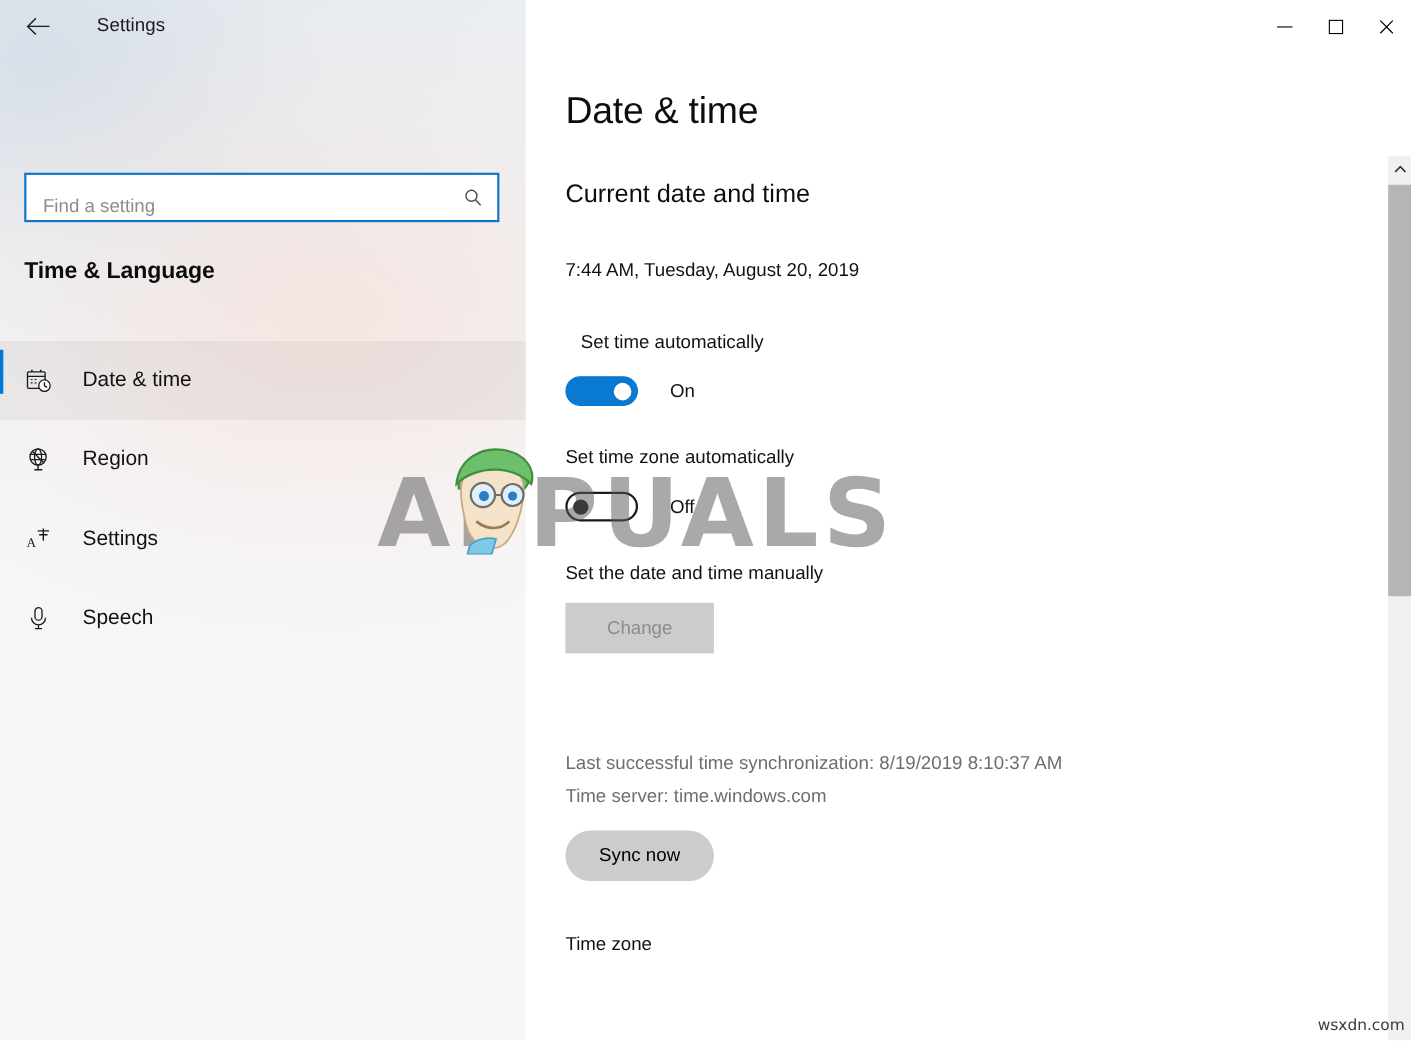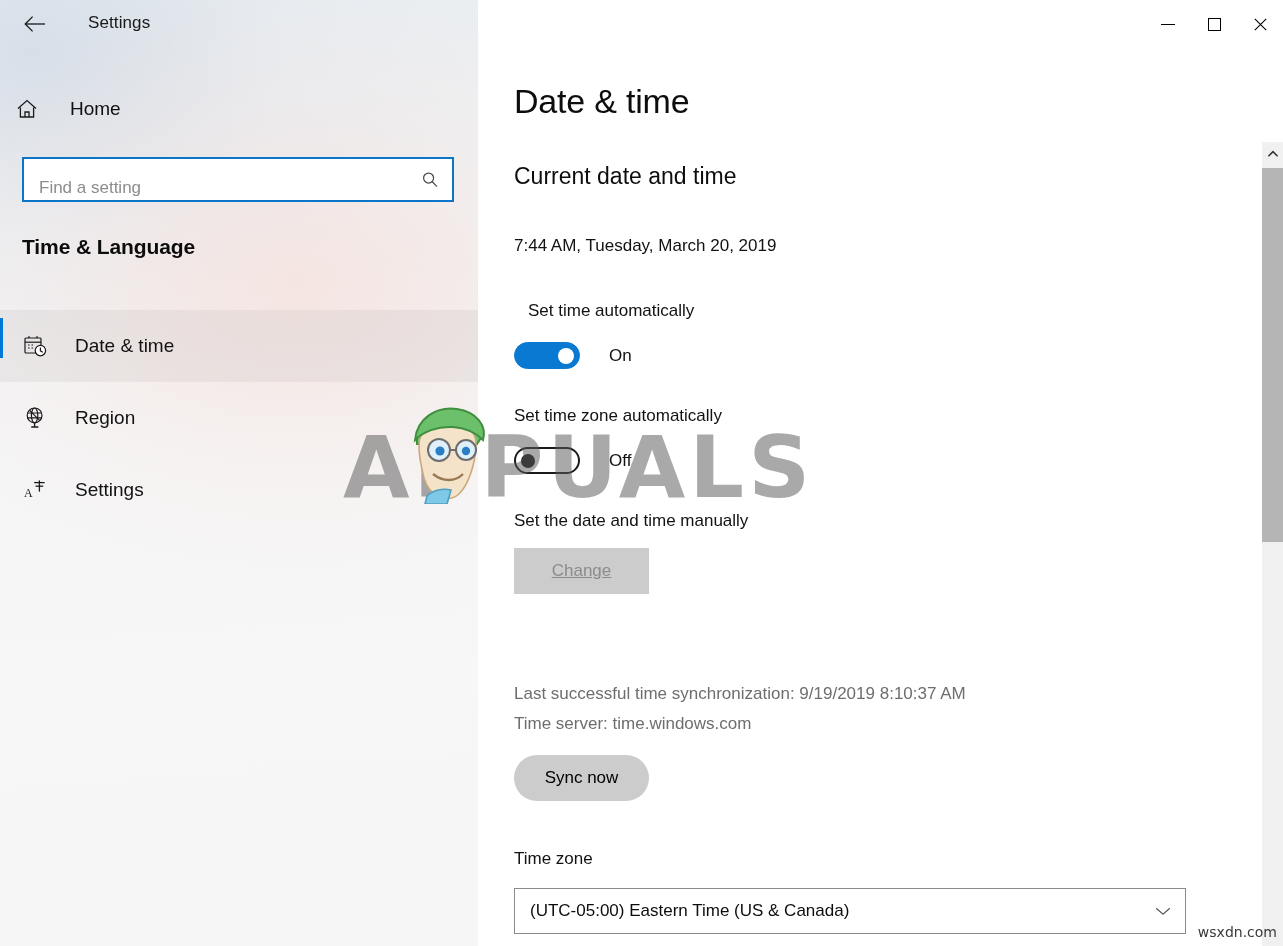--- a/index.html
+++ b/index.html
@@ -253,21 +253,21 @@
     border: 0;
     font-family: "Liberation Sans", sans-serif;
     font-size: 17px;
     height: 46px;
     padding: 0 18px;
     min-width: 135px;
     text-align: center;
     color: #000000;
     box-sizing: border-box;
   }
-  .btn.disabled { color: #8c8c8c; text-decoration: underline; }
+  .btn.disabled { color: #8c8c8c; }
 
   
   .combo {
     position: absolute;
     left: 36px;
     width: 672px;
     height: 46px;
     background: #ffffff;
     border: 1px solid #8a8a8a;
     box-sizing: border-box;
@@ -345,30 +345,20 @@
     white-space: nowrap;
   }
 </style>
 </head>
 <body>
 
 <div id="app">
 
   <div class="sidebar">
 
-    <div class="home-row">
-      <span class="home-icon">
-        <svg width="26" height="26" viewBox="0 0 26 26" fill="none" stroke="#1a1a1a" stroke-width="1.3">
-          <path d="M4 12.4 L13 4.6 L22 12.4"></path>
-          <path d="M6.4 11.4 V21 H19.6 V11.4"></path>
-          <path d="M11 21 V16 H15 V21"></path>
-        </svg>
-      </span>
-      <span class="home-label">Home</span>
-    </div>
 
     <div class="search-wrap">
       <input class="search-input" type="text" placeholder="Find a setting" style="">
       <span class="search-icon">
         <svg width="20" height="20" viewBox="0 0 20 20" fill="none" stroke="#4a4a4a" stroke-width="1.25">
           <circle cx="8.6" cy="8" r="5"></circle>
           <path d="M12.3 11.8 L17 16.6"></path>
         </svg>
       </span>
     </div>
@@ -413,63 +403,66 @@
             <text x="2" y="20" font-family="'Liberation Serif', serif" font-size="12" fill="#1a1a1a" stroke="none">A</text>
             <path d="M12.2 5.6 H22.6" stroke-width="1.3"></path>
             <path d="M17.4 3.4 V5.6" stroke-width="1.3"></path>
             <path d="M13.6 9.2 H21.2" stroke-width="1.3"></path>
             <path d="M17.4 5.6 V14.6" stroke-width="1.3"></path>
           </svg>
         </span>
         <span class="nav-label">Settings</span>
       </div>
 
+      <div class="navitem">
+
+        <span class="nav-icon">
+          <svg width="26" height="26" viewBox="0 0 26 26" fill="none" stroke="#1a1a1a" stroke-width="1.2">
+            <rect x="9.8" y="3.4" width="6.4" height="11.4" rx="3.2"></rect>
+            <path d="M6.6 12.6 a6.4 6.4 0 0 0 12.8 0"></path>
+            <path d="M13 19 V22.4 M9.8 22.4 H16.2"></path>
+          </svg>
+        </span>
+        <span class="nav-label">Speech</span>
+      </div>
 
     </div>
   </div>
 
   <div class="content">
 
     <div class="page-title">Date &amp; time</div>
 
     <div class="section-head" style="top:163px;">Current date and time</div>
-    <div class="label" style="top:236px;">7:44 AM, Tuesday, March 20, 2019</div>
+    <div class="label" style="top:236px;">7:44 AM, Tuesday, August 20, 2019</div>
 
     <div class="label" style="top:301px;margin-left:14px;">Set time automatically</div>
     <div class="toggle-row" style="top:342px;">
       <span class="toggle on">
         <span class="knob"></span>
       </span>
       <span class="toggle-state">On</span>
     </div>
 
     <div class="label" style="top:406px;">Set time zone automatically</div>
     <div class="toggle-row" style="top:447px;">
       <span class="toggle off">
         <span class="knob"></span>
       </span>
       <span class="toggle-state">Off</span>
     </div>
 
     <div class="label" style="top:511px;">Set the date and time manually</div>
     <button class="btn disabled" style="top:548px;" disabled="">Change</button>
 
-    <div class="sub-text" style="top:684px;">Last successful time synchronization: 9/19/2019 8:10:37 AM</div>
+    <div class="sub-text" style="top:684px;">Last successful time synchronization: 8/19/2019 8:10:37 AM</div>
     <div class="sub-text" style="top:714px;">Time server: time.windows.com</div>
     <button class="btn" style="top:755px;border-radius:23px;">Sync now</button>
 
     <div class="label" style="top:849px;">Time zone</div>
-    <div class="combo" style="top:888px;">
-      <span class="combo-value">(UTC-05:00) Eastern Time (US &amp; Canada)</span>
-      <span class="combo-chev">
-        <svg width="18" height="12" viewBox="0 0 18 12" fill="none" stroke="#5b5b5b" stroke-width="1.25">
-          <path d="M2.2 3.2 L9 9.2 L15.8 3.2"></path>
-        </svg>
-      </span>
-    </div>
 
   </div>
 
   <div class="titlebar">
     <div class="back-btn">
       <svg width="24" height="18" viewBox="0 0 24 18" fill="none" stroke="#1a1a1a" stroke-width="1.3">
         <path d="M22 9 H2.4"></path>
         <path d="M9.6 1.6 L2.2 9 L9.6 16.4"></path>
       </svg>
     </div>

